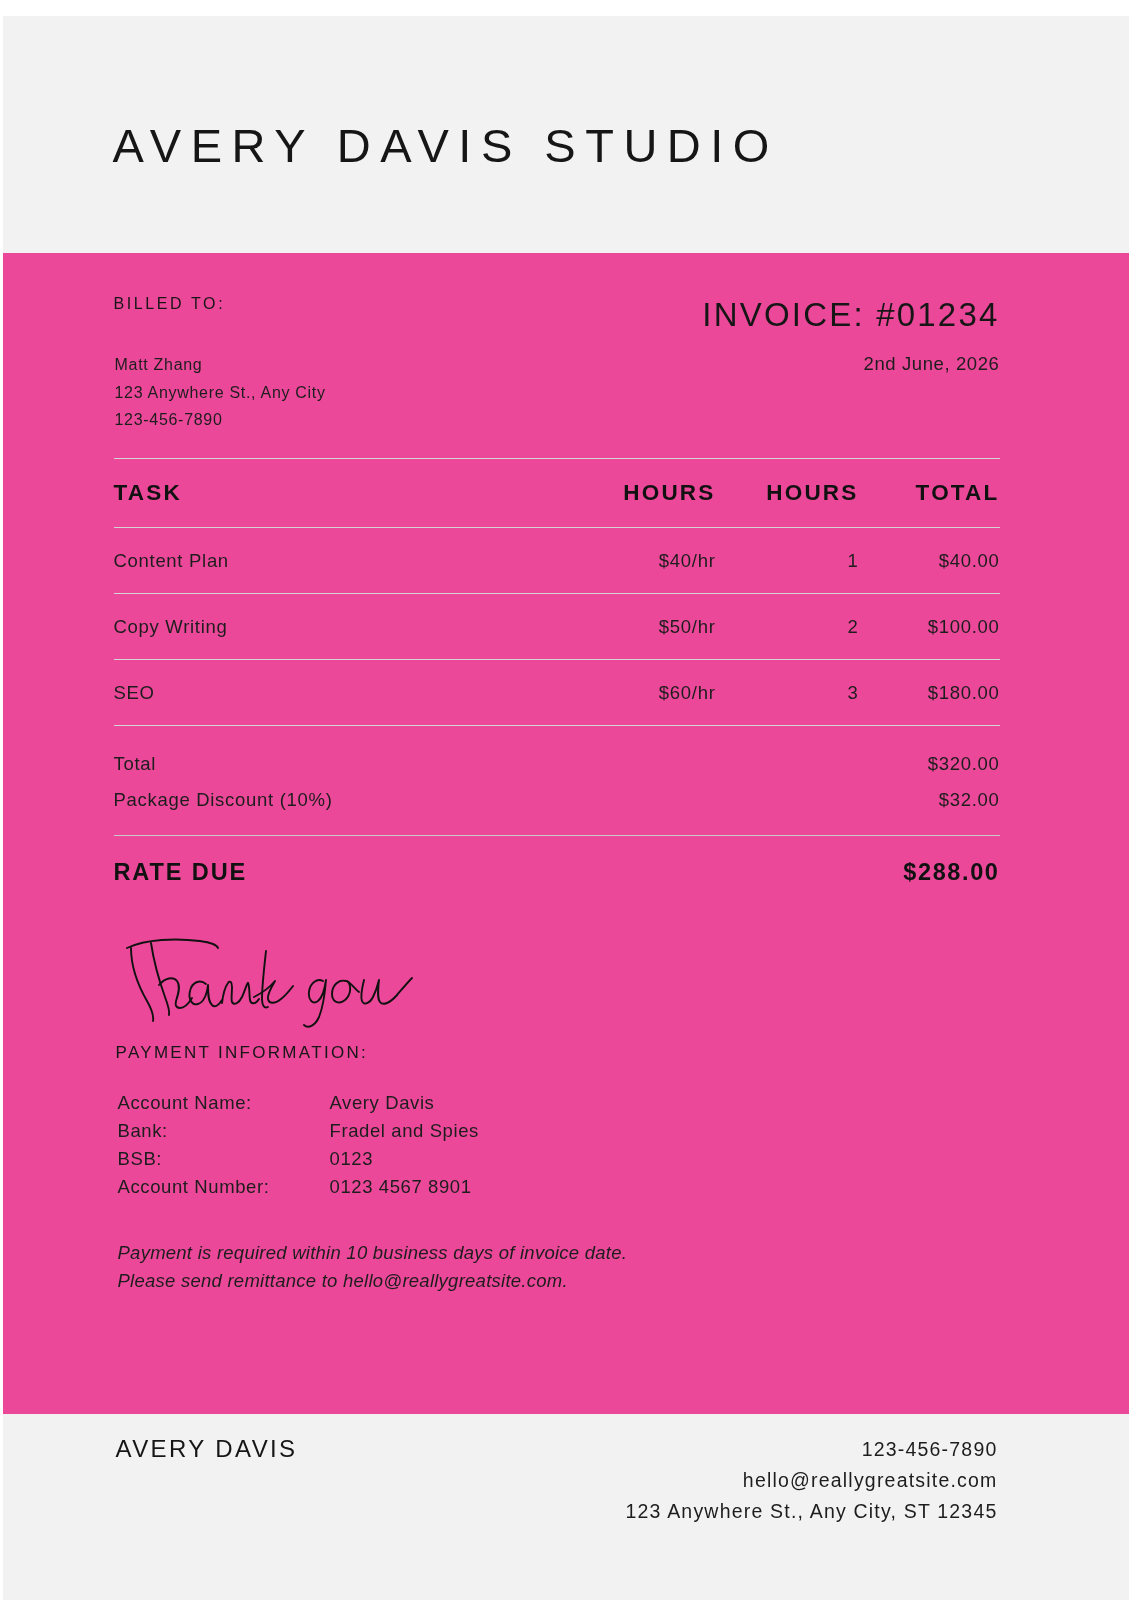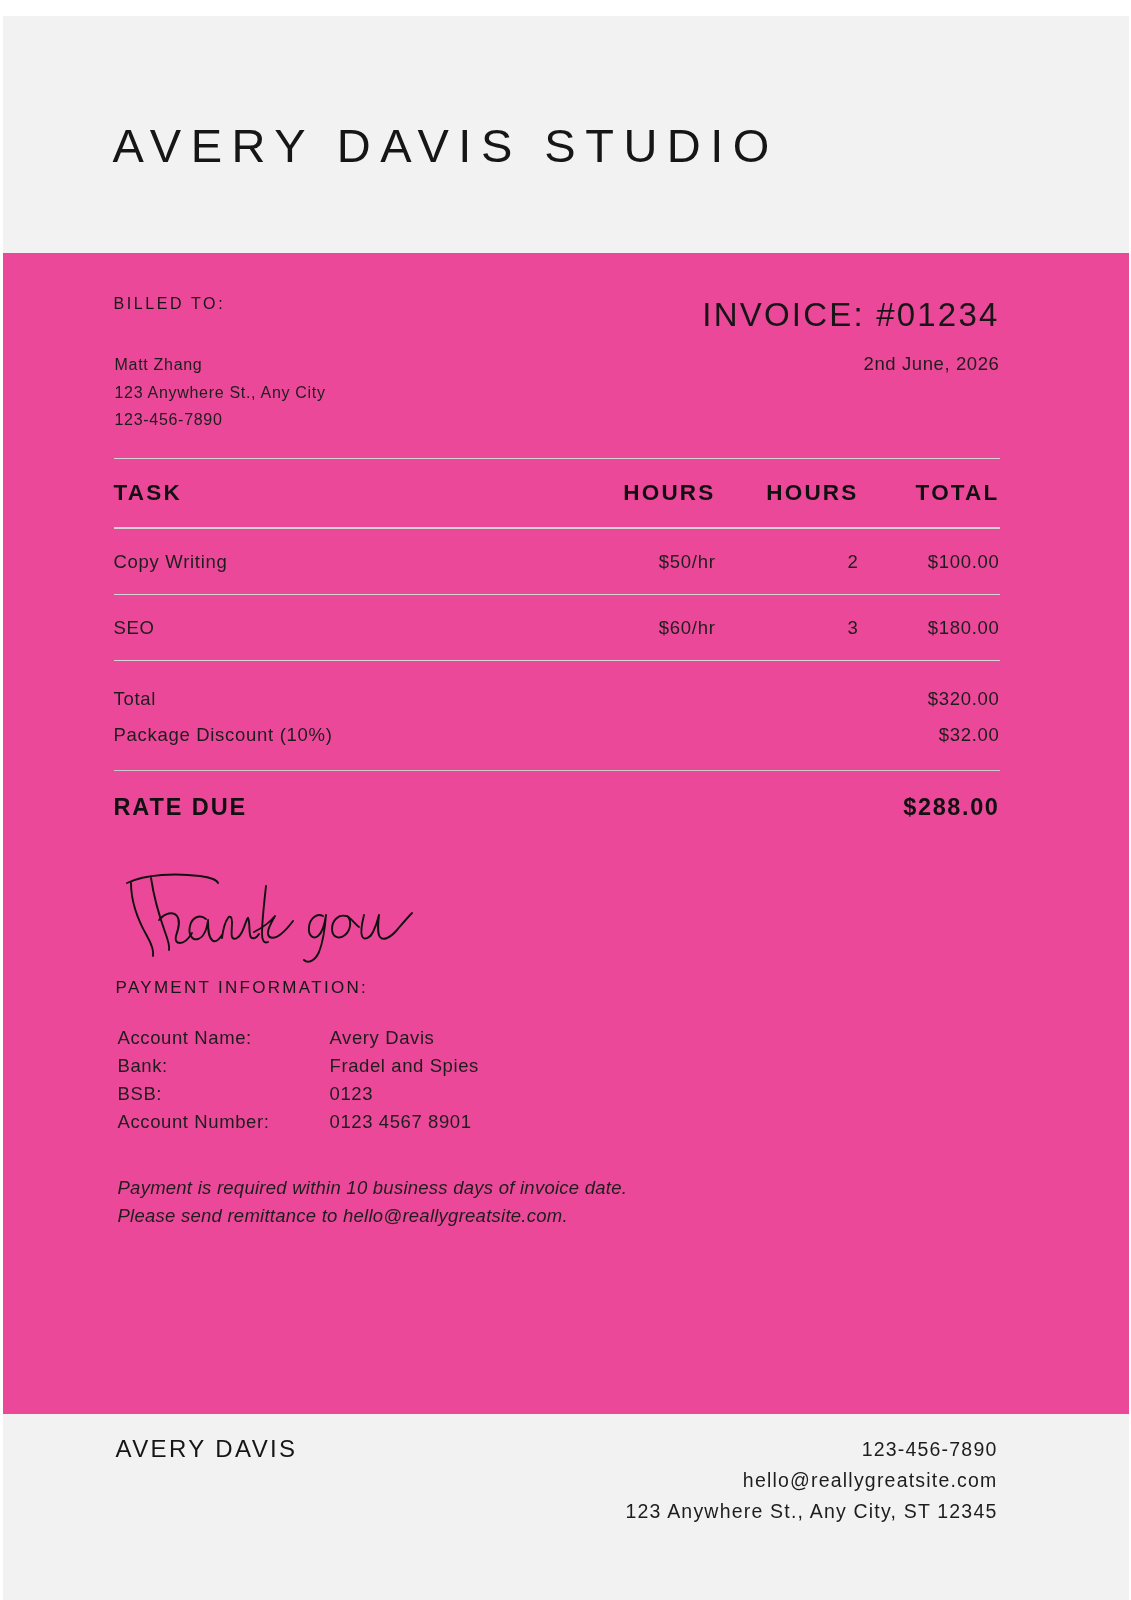--- a/index.html
+++ b/index.html
@@ -247,20 +247,26 @@
 
       <div class="trow thead">
         <div class="c-task">TASK</div>
         <div class="c-rate">HOURS</div>
         <div class="c-hours">HOURS</div>
         <div class="c-total">TOTAL</div>
       </div>
 
       <div class="rule"></div>
 
+      <div class="trow tbody-row">
+        <div class="c-task">Content Plan</div>
+        <div class="c-rate">$40/hr</div>
+        <div class="c-hours">1</div>
+        <div class="c-total">$40.00</div>
+      </div>
       <div class="rule"></div>
 
       <div class="trow tbody-row">
         <div class="c-task">Copy Writing</div>
         <div class="c-rate">$50/hr</div>
         <div class="c-hours">2</div>
         <div class="c-total">$100.00</div>
       </div>
       <div class="rule"></div>
 

